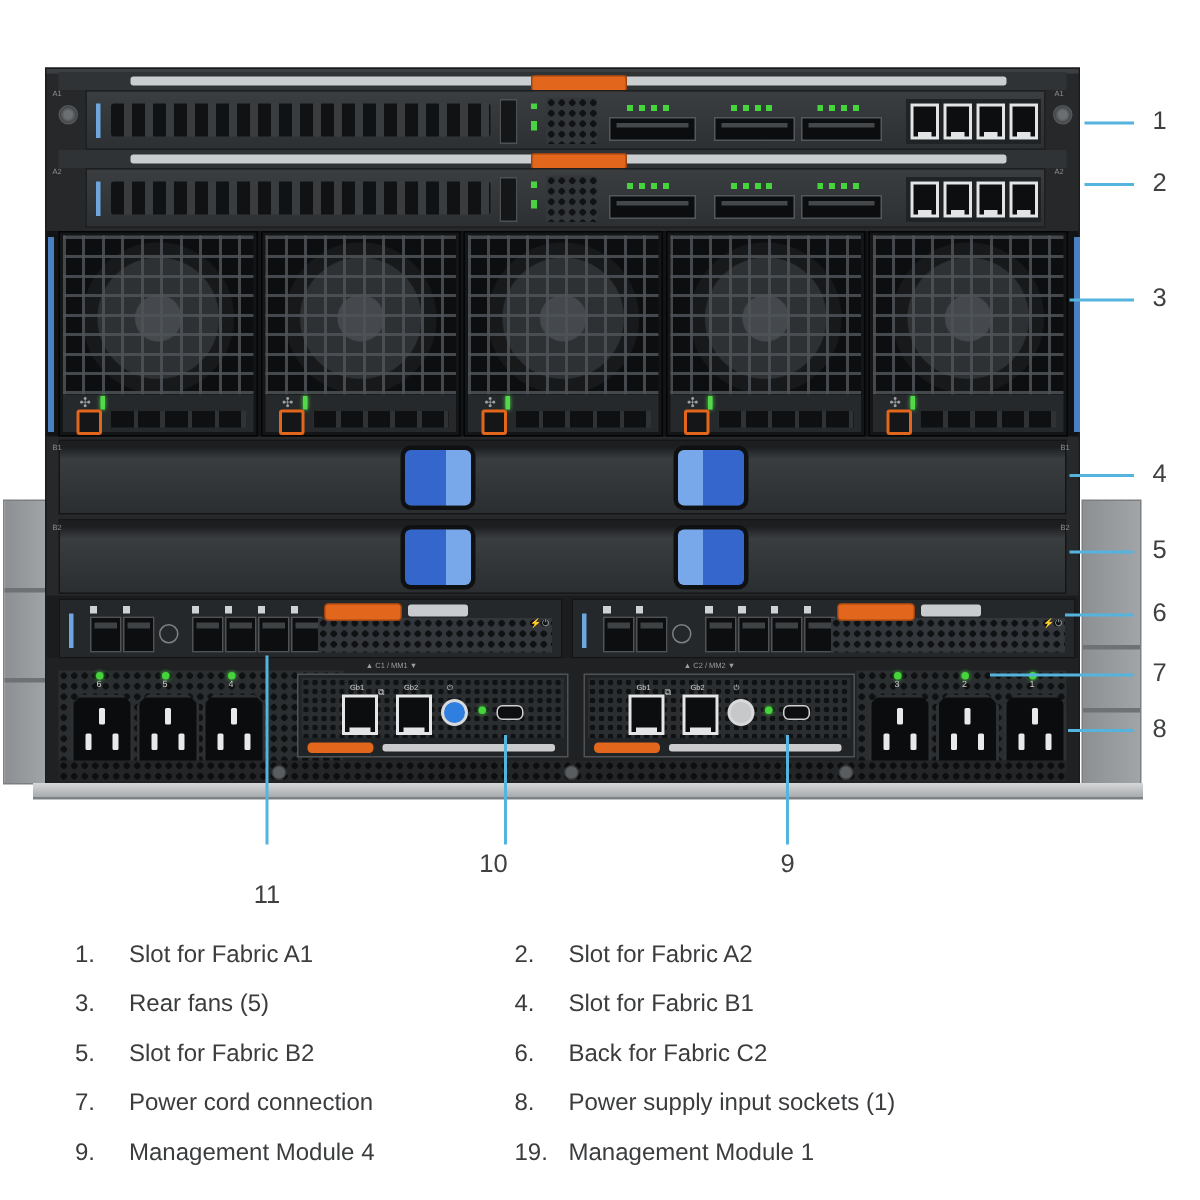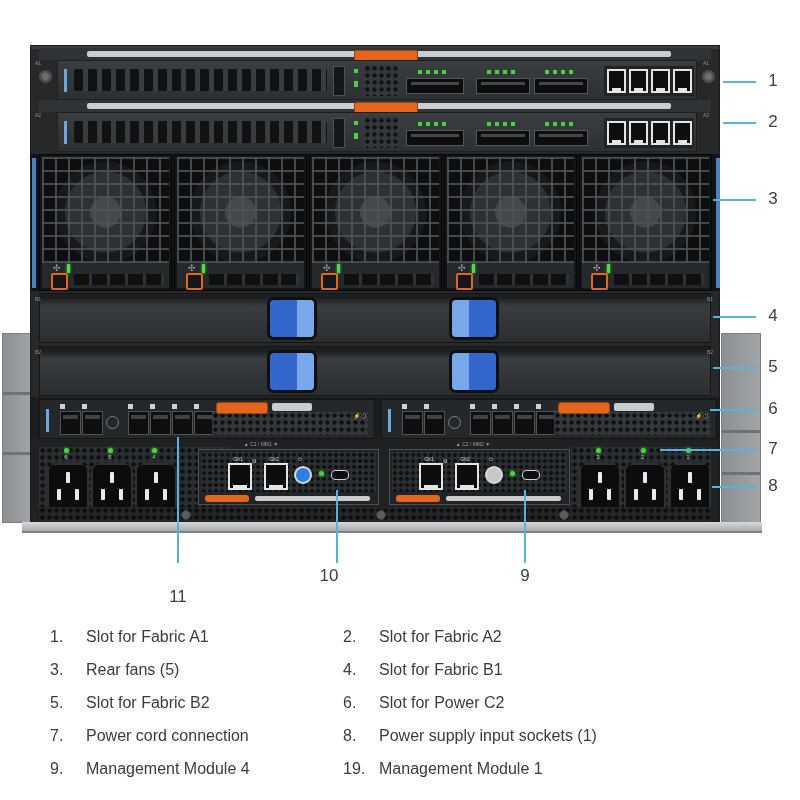--- a/index.html
+++ b/index.html
@@ -448,21 +448,21 @@
     <div class="li">
       <span class="num">4.</span>
       <span class="lbl">Slot for Fabric B1</span>
     </div>
     <div class="li">
       <span class="num">5.</span>
       <span class="lbl">Slot for Fabric B2</span>
     </div>
     <div class="li">
       <span class="num">6.</span>
-      <span class="lbl">Slot for Power C2</span>
+      <span class="lbl">Back for Fabric C2</span>
     </div>
     <div class="li">
       <span class="num">7.</span>
       <span class="lbl">Power cord connection</span>
     </div>
     <div class="li">
       <span class="num">8.</span>
       <span class="lbl">Power supply input sockets (1)</span>
     </div>
     <div class="li">

